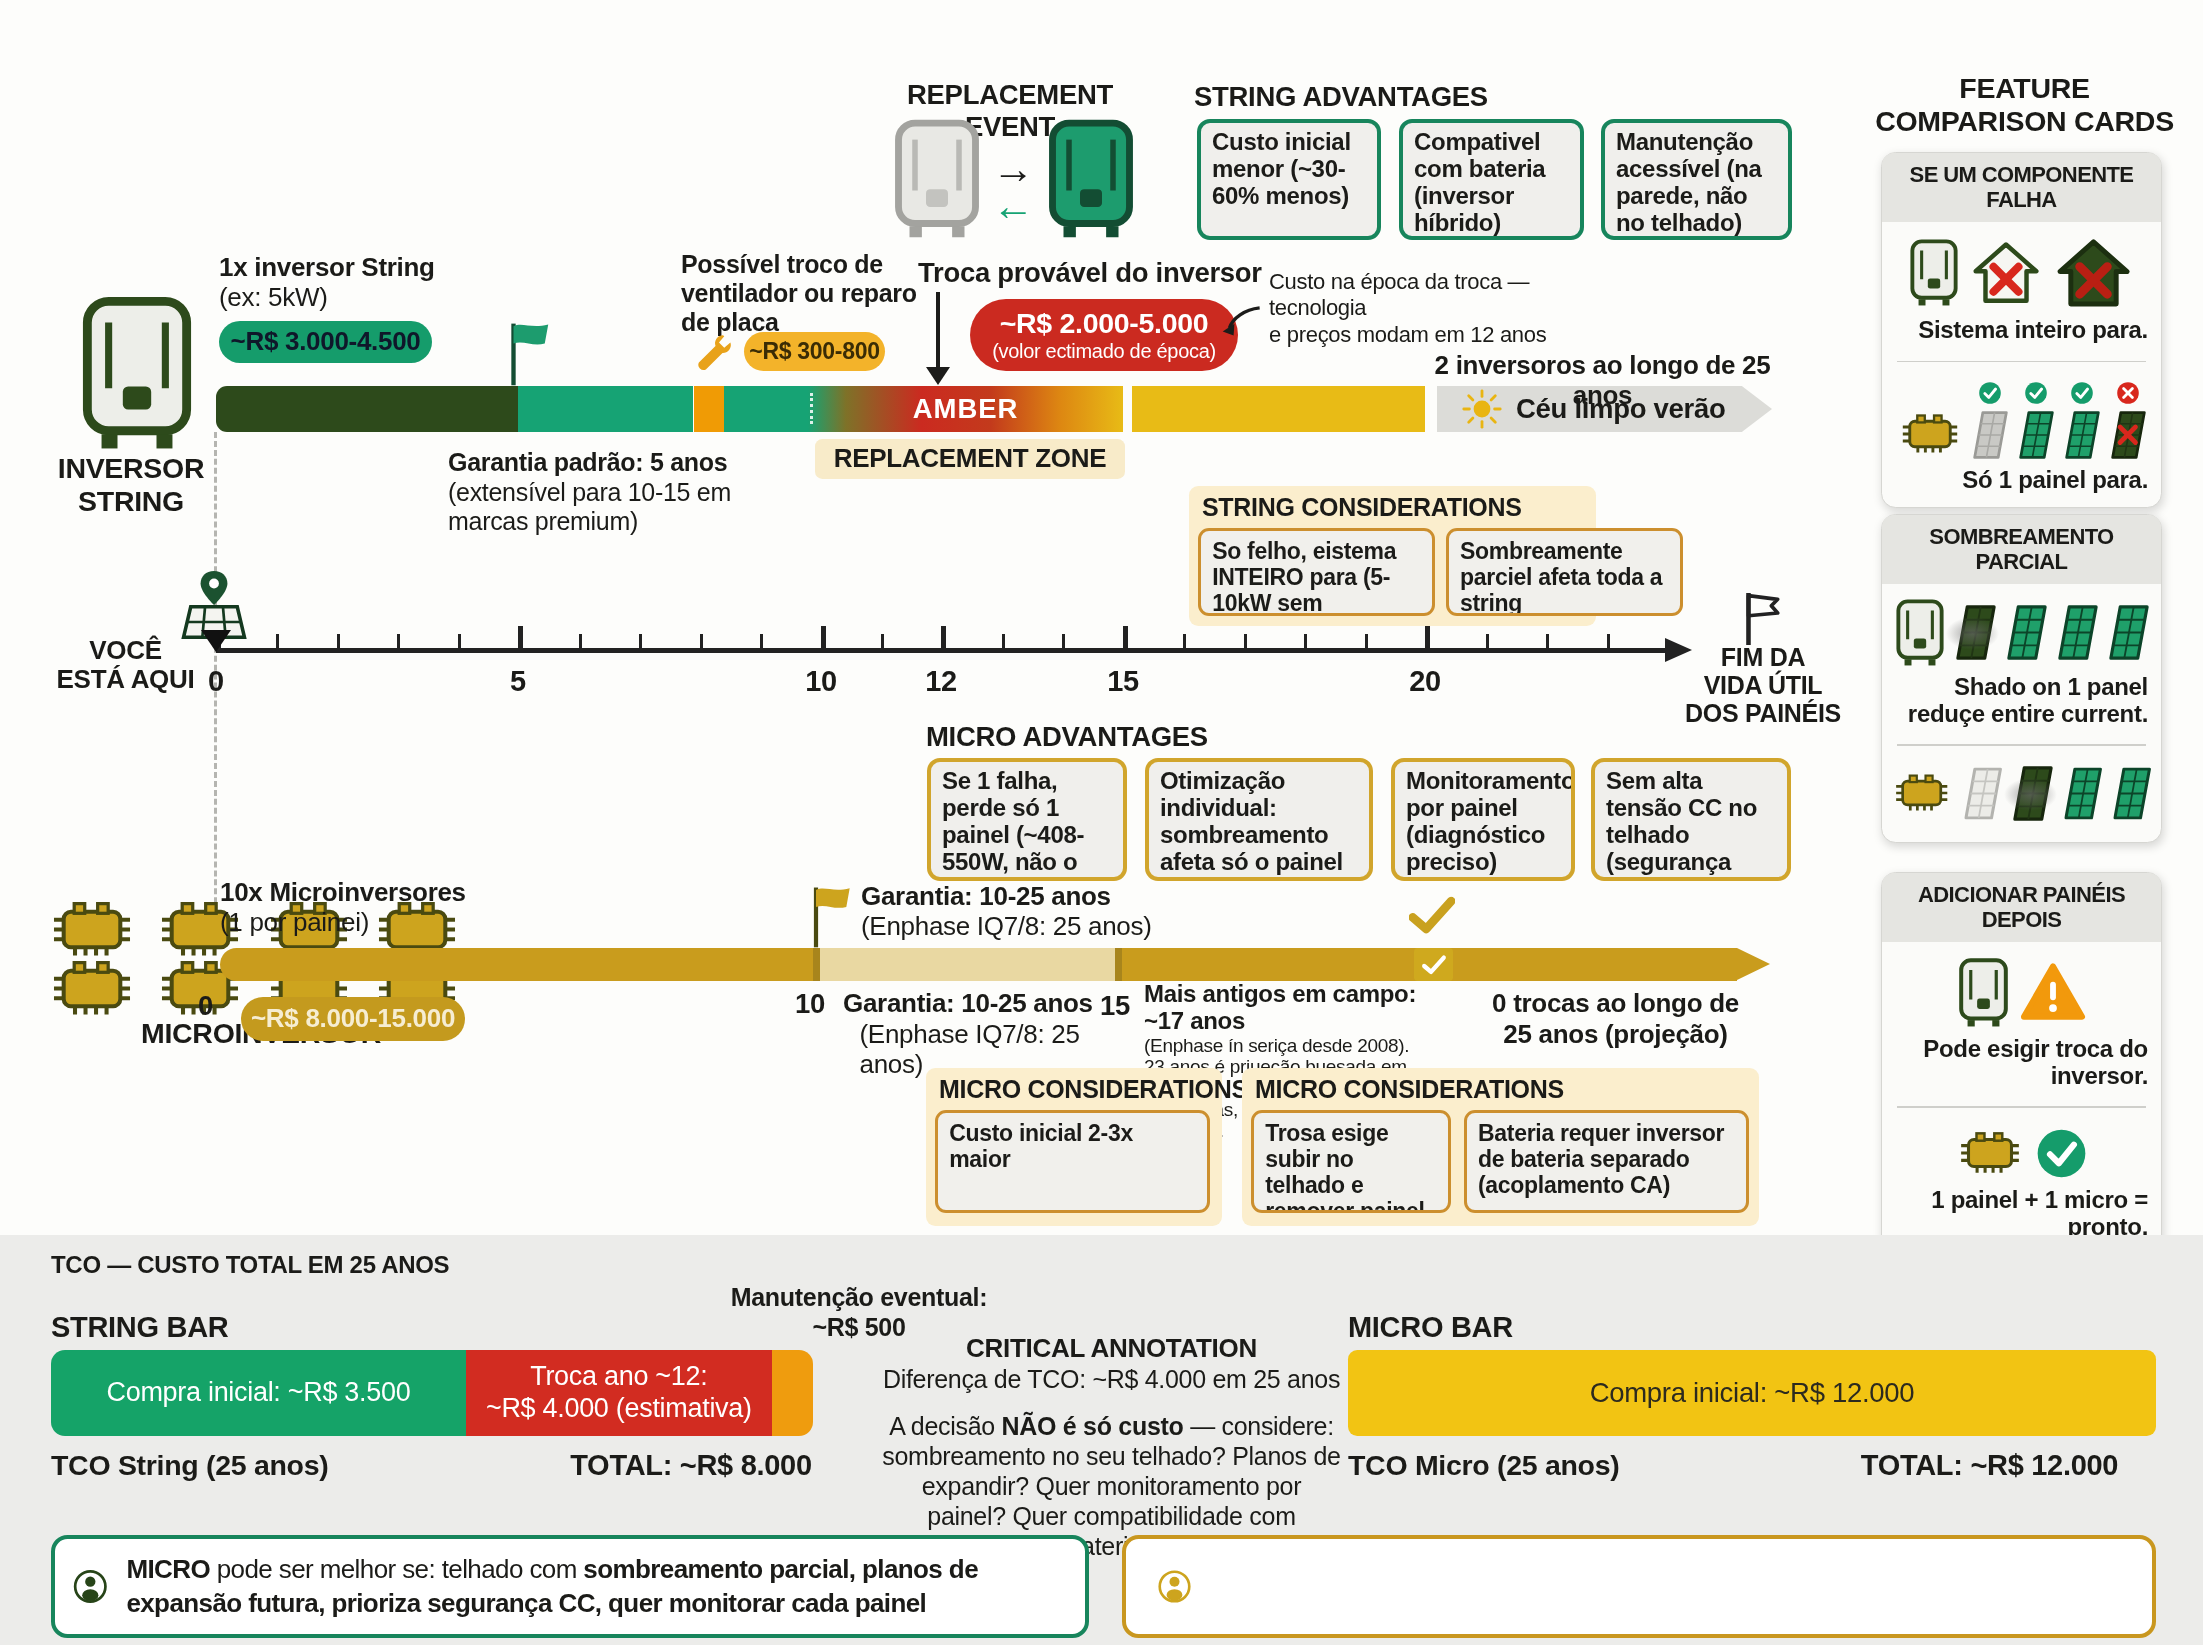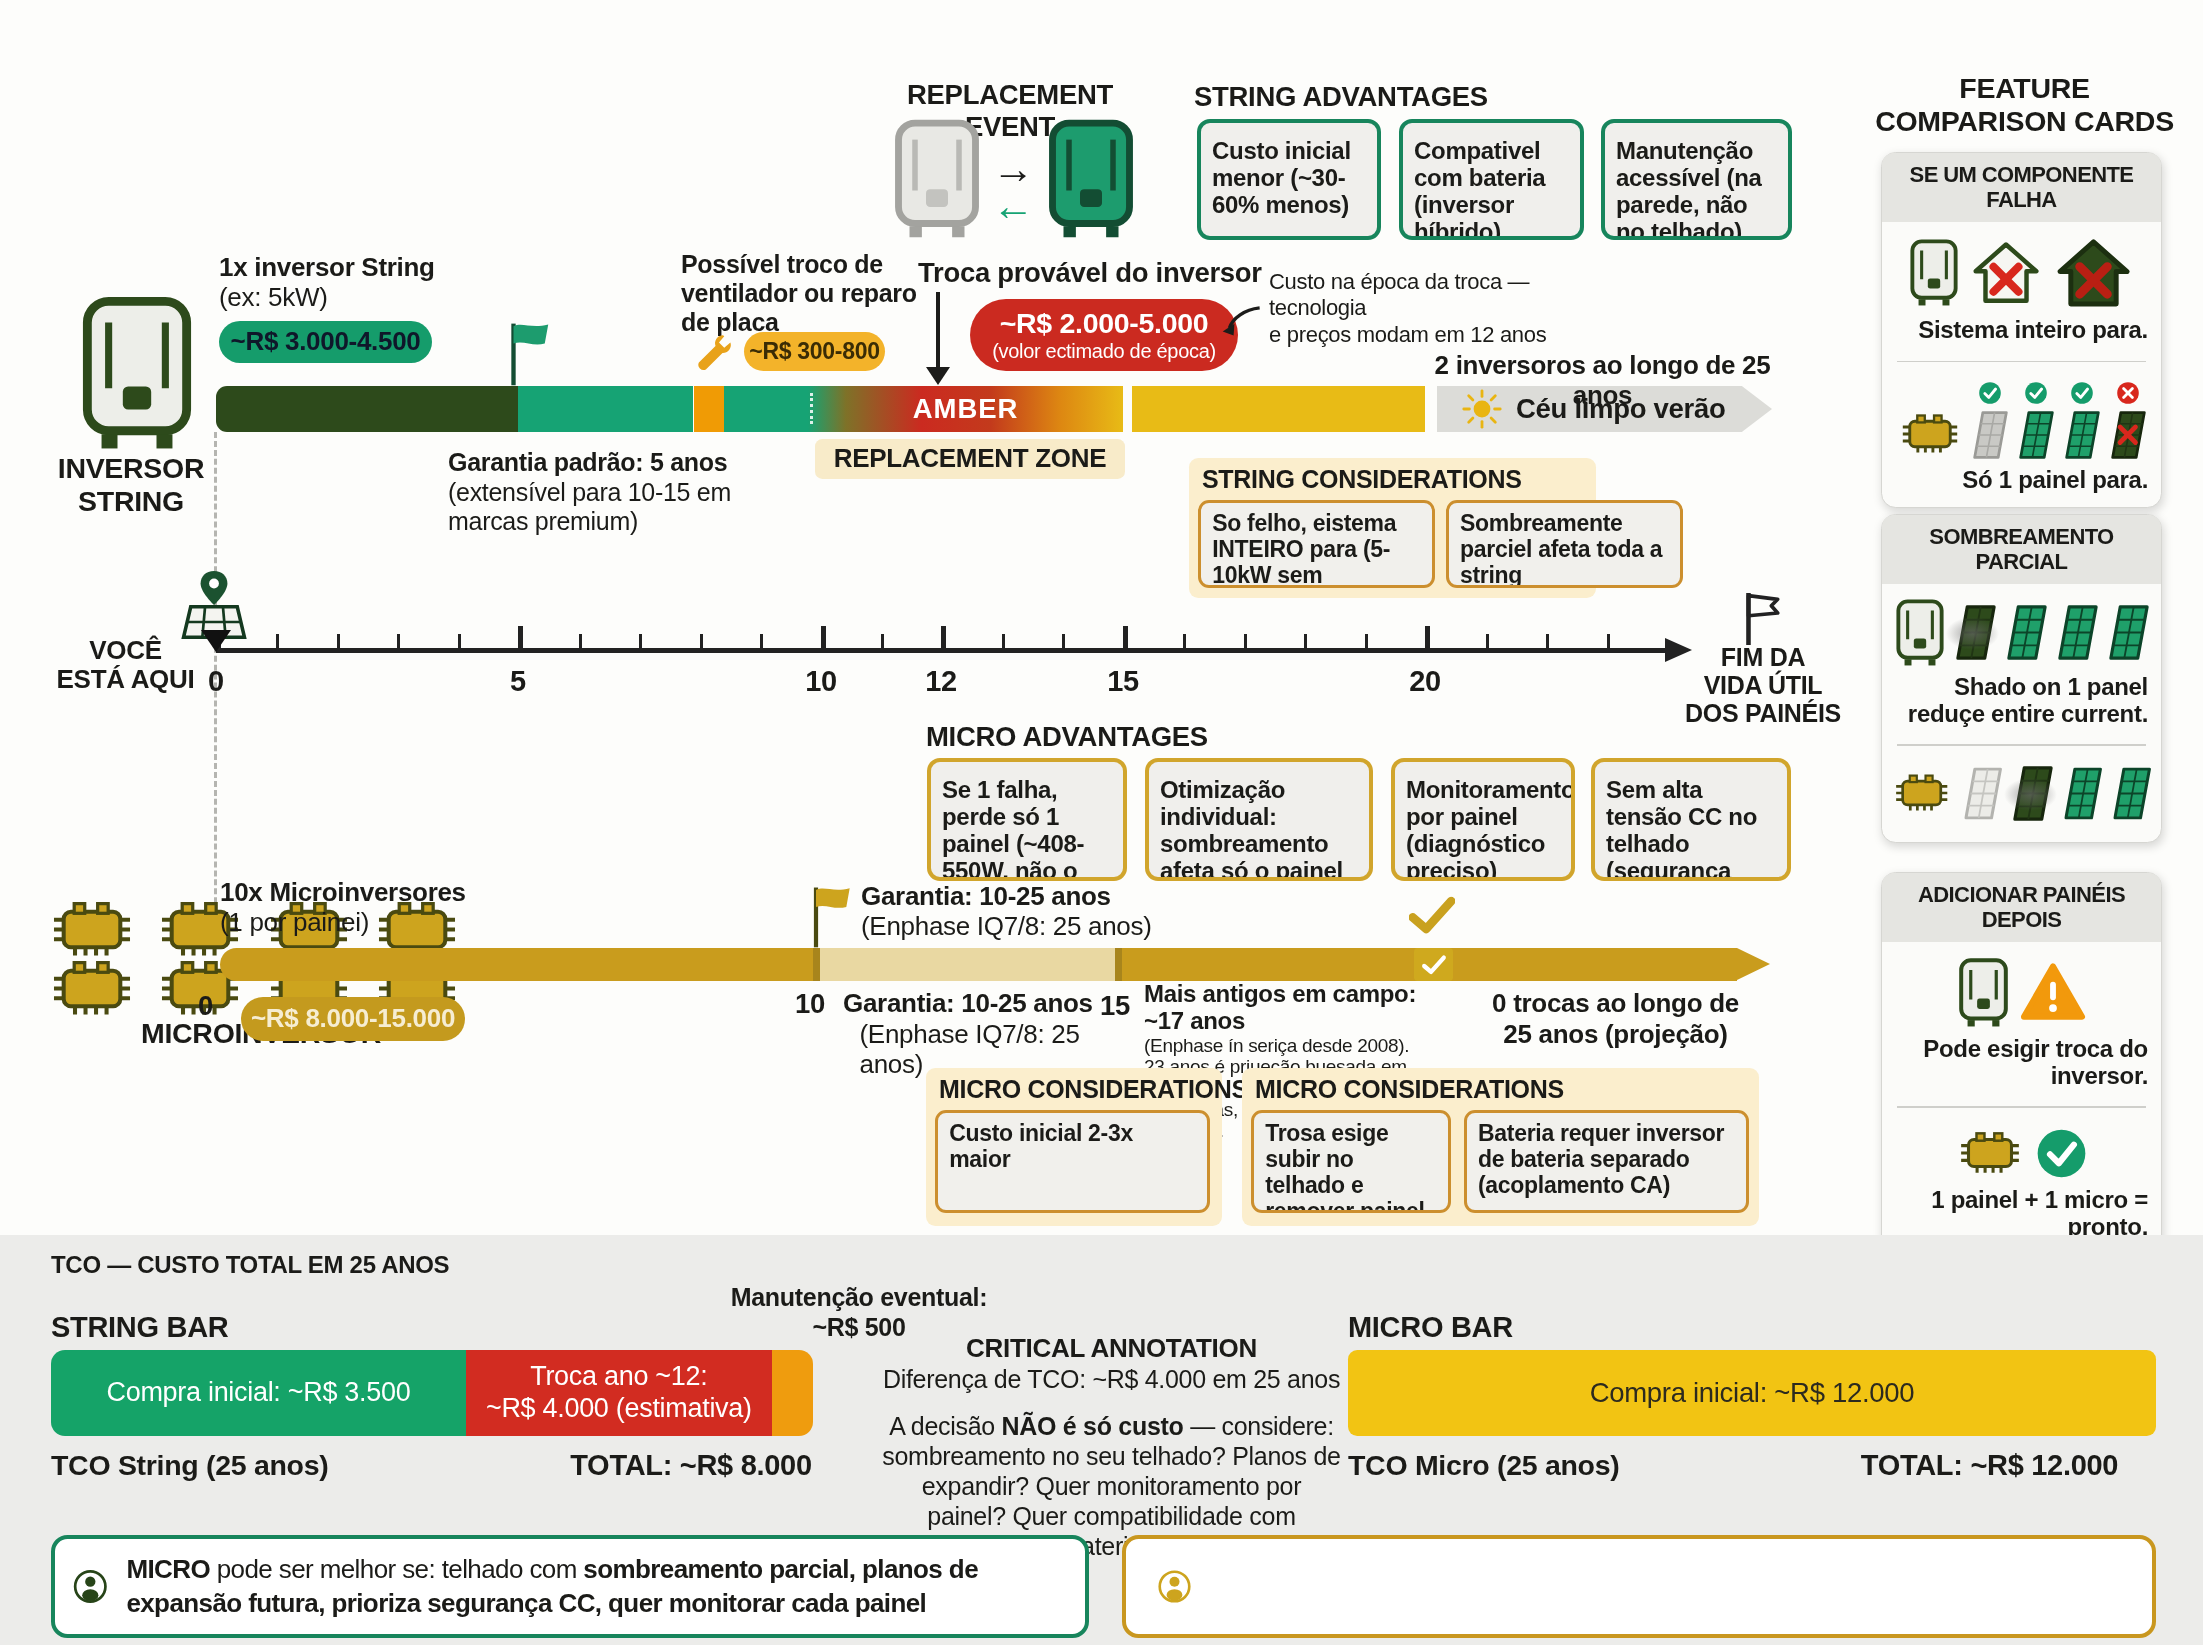--- a/index.html
+++ b/index.html
@@ -4,21 +4,21 @@
 <style>
   html,body{margin:0;padding:0;background:#fff}
   #canvas{position:relative;width:2204px;height:1646px;background:#fdfdfb;overflow:hidden;
     font-family:"Liberation Sans",sans-serif;color:#1b1b18;font-size:26px;line-height:1.15;letter-spacing:-0.3px}
   .abs{position:absolute}
   .b{font-weight:700}
   .ctr{text-align:center}
   .rt{text-align:center}
   .pill{border-radius:917px;display:flex;align-items:center;justify-content:center;font-weight:700}
   .adv-card{position:absolute;border:4.6px solid #17855c;border-radius:13px;background:#f0efec;
-    padding:14px 11px;font-weight:700;font-size:24px;line-height:1.13;overflow:hidden;box-sizing:border-box}
+    padding:5px 11px;font-weight:700;font-size:24px;line-height:1.13;overflow:hidden;box-sizing:border-box}
   .adv-card.gold{border-color:#d1a52c}
   .cons-panel{position:absolute;background:#fbeecd;border-radius:9.2px}
   .cons-title{position:absolute;left:13px;top:7.3px;font-weight:700;font-size:25px;white-space:nowrap}
   .cons-card{position:absolute;border:3.7px solid #cc8f2e;border-radius:11px;background:#f1f0ec;
     padding:7.3px 11px;font-weight:700;font-size:23px;line-height:1.13;overflow:hidden;box-sizing:border-box}
   .fc-card{position:absolute;left:1881px;width:281px;background:#fbfbf9;border:1.8px solid #d6d6d2;
     border-radius:14.7px;box-shadow:1.8px 3.7px 9.2px rgba(0,0,0,.15);box-sizing:border-box}
   .fc-header{background:#e5e5e1;border-radius:12px 12px 0 0;font-weight:700;font-size:22px;text-align:center;
     padding:9.2px 3.7px;letter-spacing:-0.6px}
   .fc-row{display:flex;align-items:center;justify-content:center;gap:11px;padding:14.7px 9.2px 7.3px}
@@ -276,21 +276,21 @@
     <div>Custo na época da troca — tecnologia</div>
     <div>e preços modam em 12 anos</div>
   </div>
   <div class="abs b ctr" style="left:1414px;top:351px;width:377px;font-size:26px">2 inversoros ao longo de 25 anos</div>
 
   <div class="abs b" style="left:1194px;top:81px;font-size:27.5px">STRING ADVANTAGES</div>
   <div class="adv-card" style="left:1197px;top:119px;width:184px;height:121px">Custo inicial menor (~30-60% menos)</div>
   <div class="adv-card" style="left:1399px;top:119px;width:185px;height:121px">Compativel com bateria (inversor híbrido)</div>
   <div class="adv-card" style="left:1601px;top:119px;width:191px;height:121px">Manutenção acessível (na parede, não no telhado)</div>
 
-  <div class="cons-panel" style="left:1189px;top:458px;width:407px;height:140px">
+  <div class="cons-panel" style="left:1189px;top:486px;width:407px;height:140px">
     <div class="cons-title">STRING CONSIDERATIONS</div>
     <div class="cons-card" style="left:9.2px;top:42px;width:237px;height:88px">So felho, eistema INTEIRO para (5-10kW sem geração)</div>
     <div class="cons-card" style="left:257px;top:42px;width:237px;height:88px">Sombreamente parciel afeta toda a string</div>
   </div>
 
   <div class="abs" style="left:216px;top:648px;width:1451px;height:4.6px;background:#222"></div>
   <div class="abs" style="left:1665px;top:638px;width:0;height:0;border-top:12px solid transparent;border-bottom:12px solid transparent;border-left:27.5px solid #222"></div>
   <div id="axis-ticks">
       <div class="tick major" style="left: 216px;"></div>
       <div class="tick" style="left: 276px;"></div>

